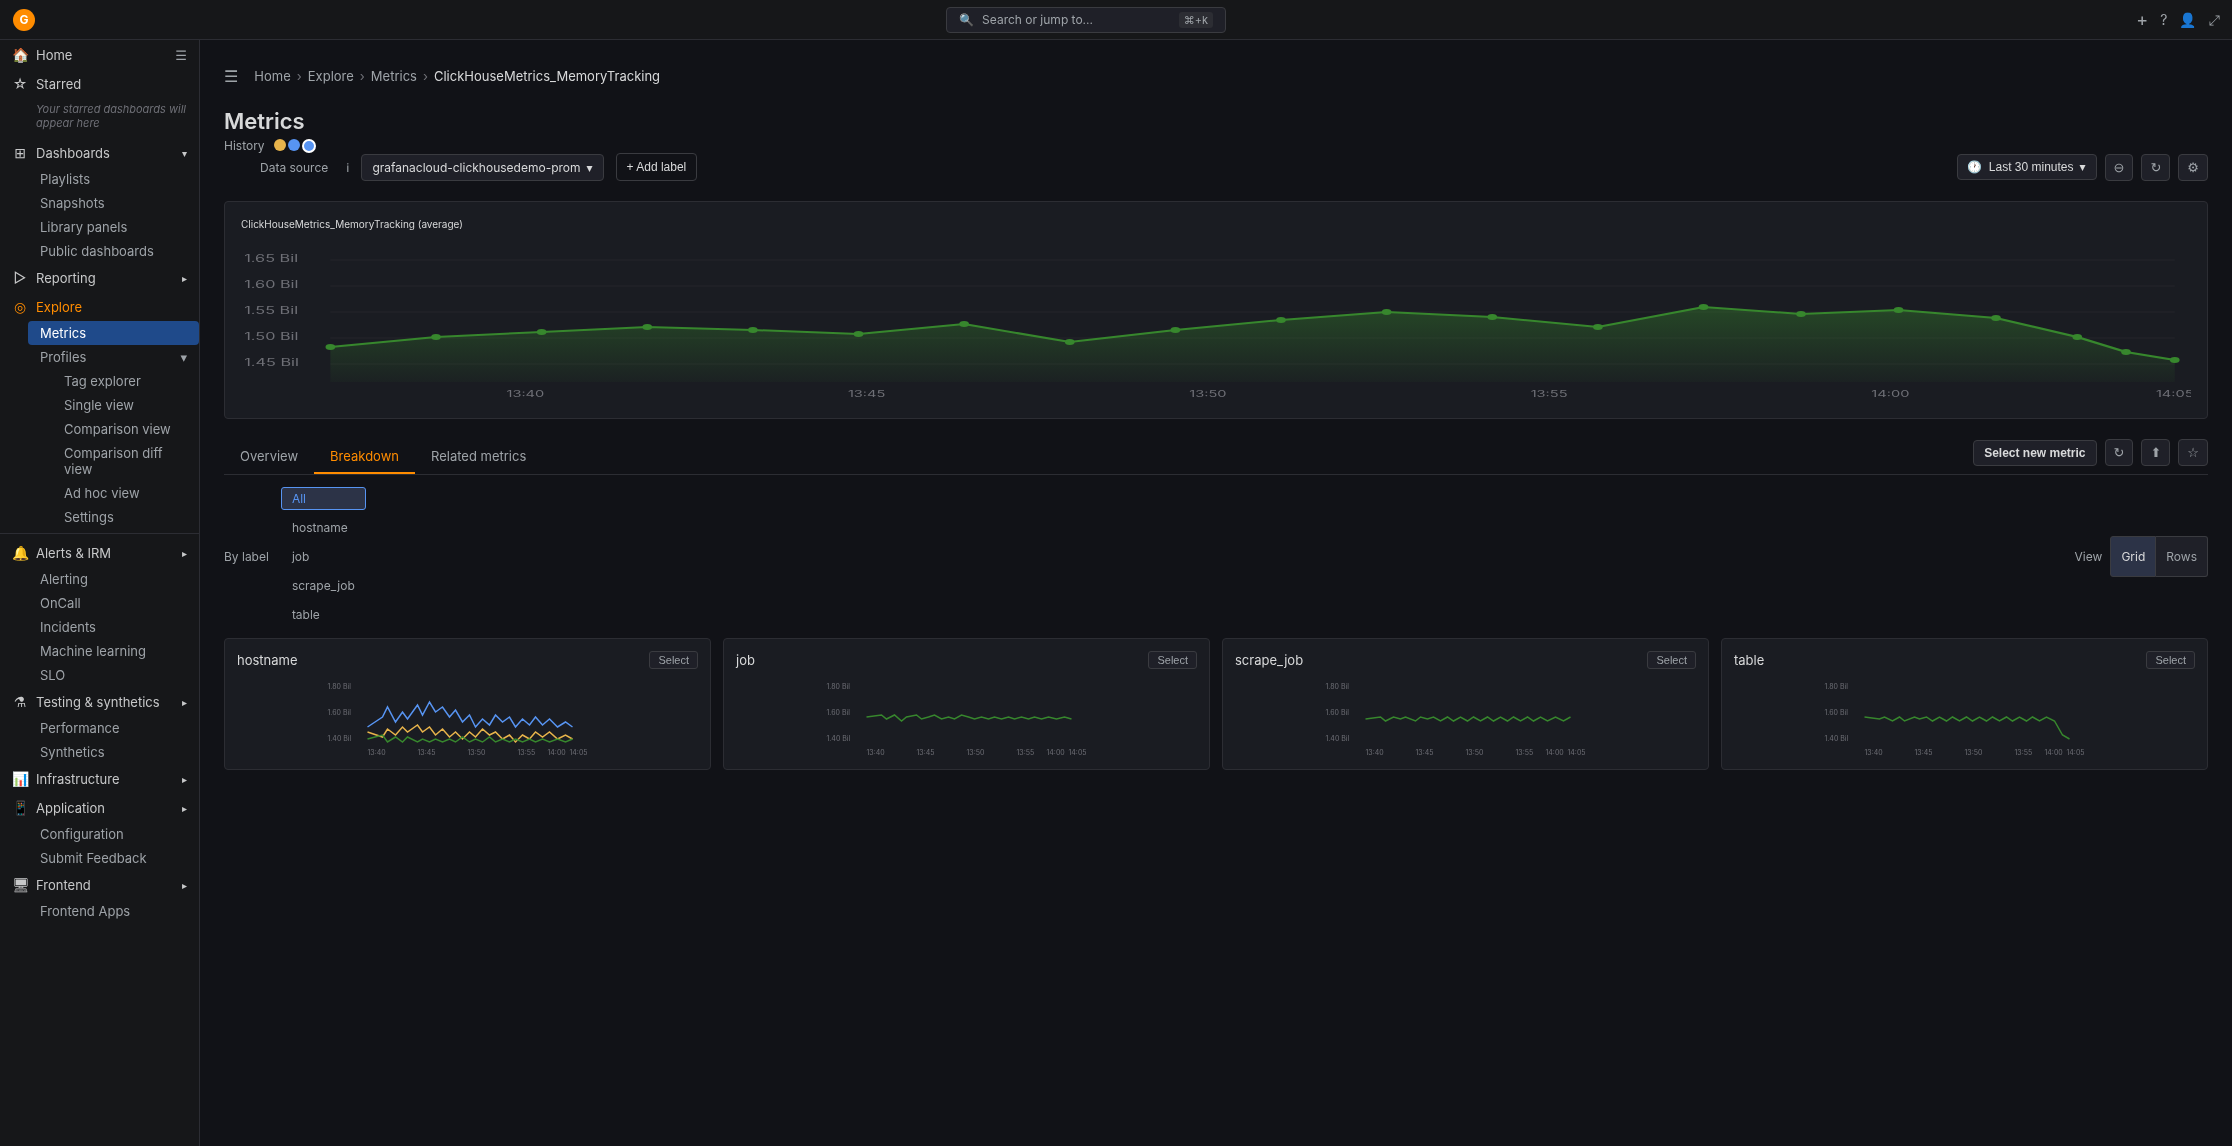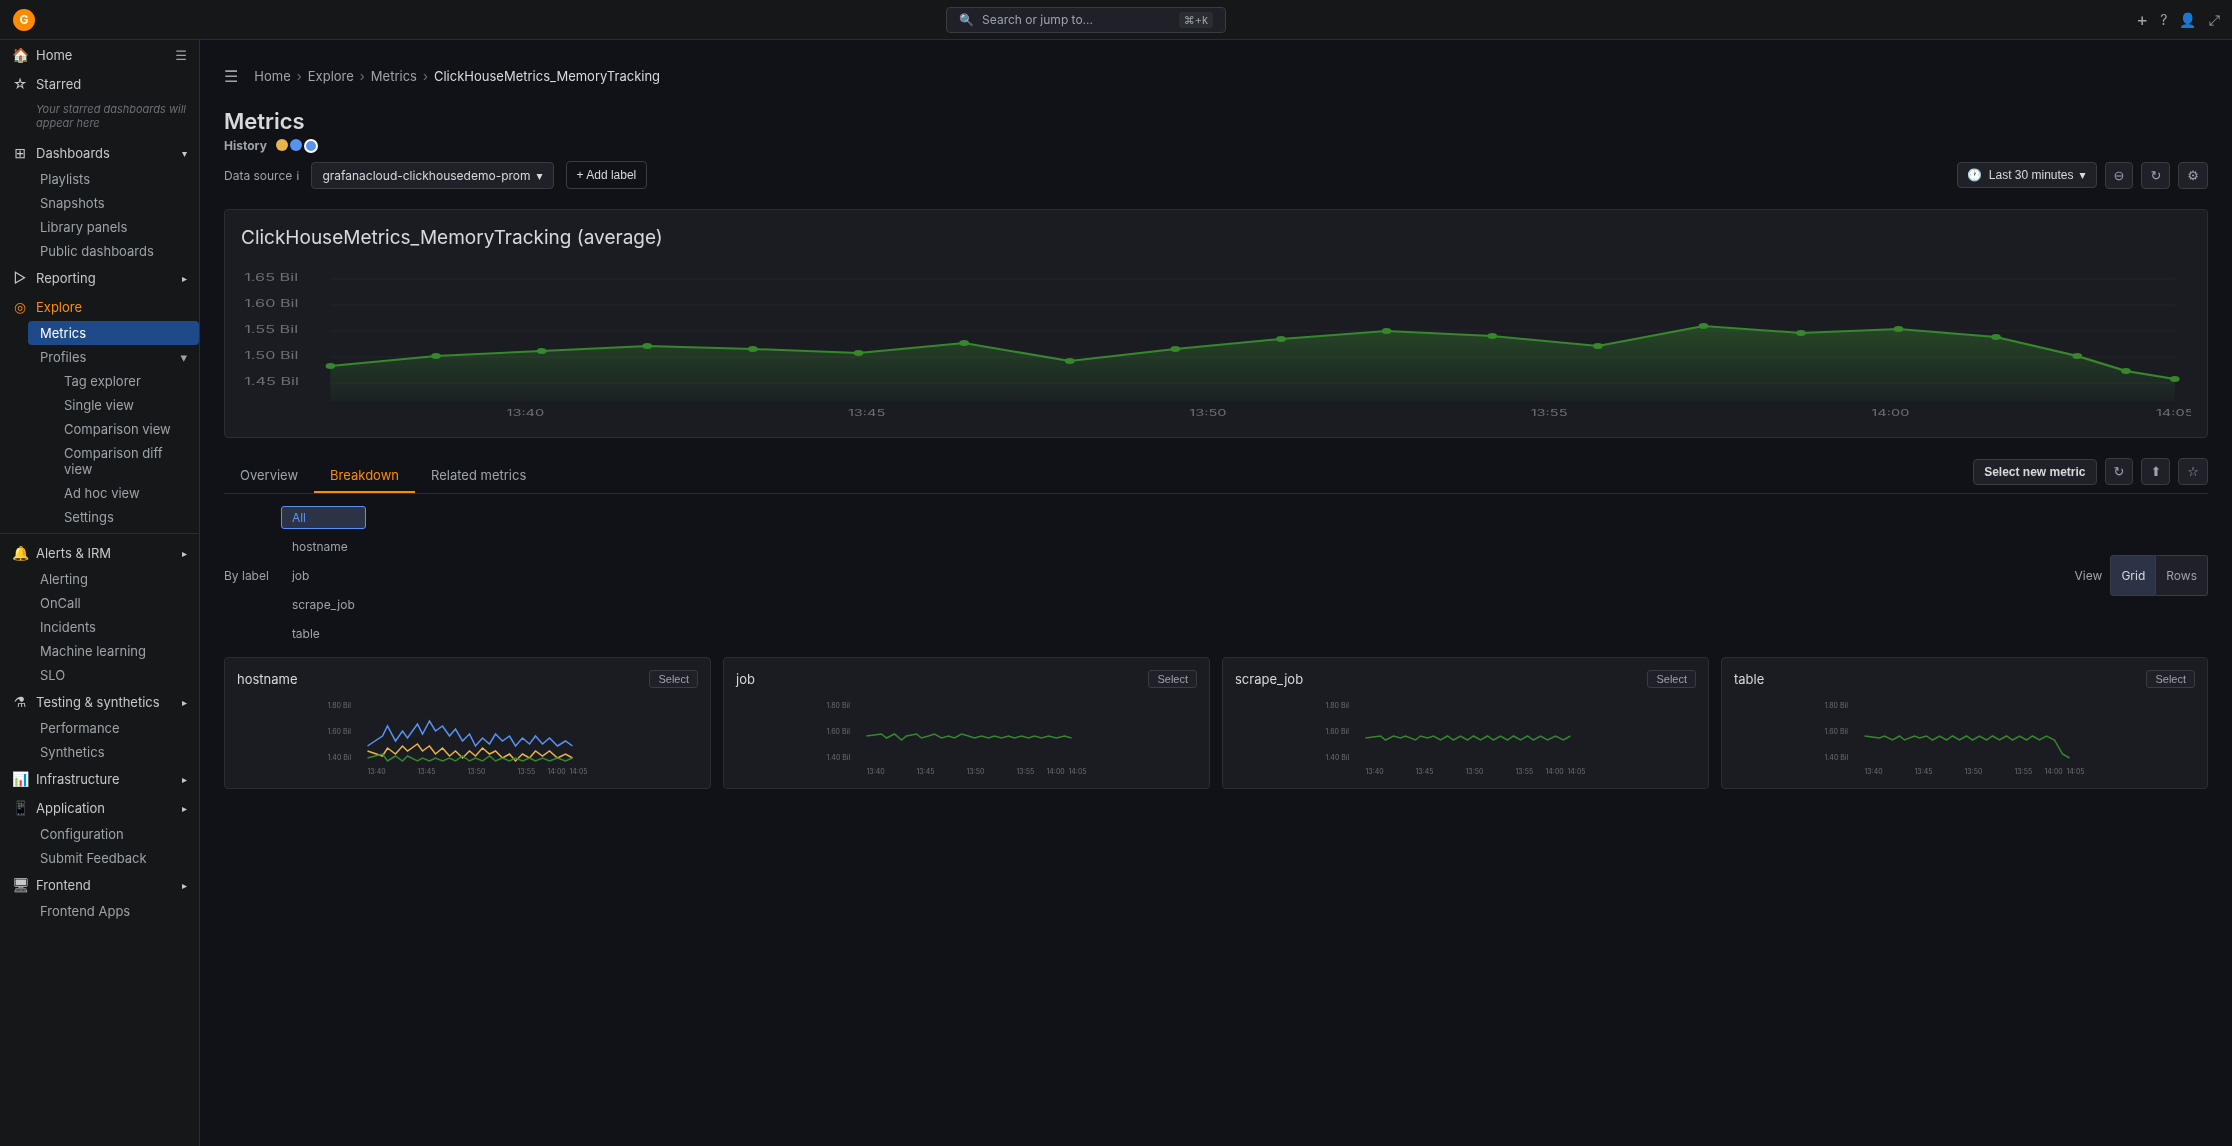--- a/index.html
+++ b/index.html
@@ -26,39 +26,39 @@
     .sidebar-sub-item.highlighted { background: #1f4a8a; color: #fff; border-radius: 4px; }
     .sidebar-starred-note { padding: 4px 12px 8px 36px; font-size: 11px; color: #6e6f76; font-style: italic; }
     .sidebar-divider { border-top: 1px solid #2c2d33; margin: 4px 0; }
 
     
     .main { flex: 1; overflow-y: auto; padding: 20px 24px; background: #111217; }
 
     
     .page-title { font-size: 22px; font-weight: 600; color: #d8d9da; margin-bottom: 4px; }
     .page-subtitle { color: #9ea3a8; font-size: 13px; margin-bottom: 12px; }
-    .history-row { display: flex; align-items: center; gap: 9px; margin-bottom: 8px; font-size: 12px; color: #9ea3a8; font-weight: bold; }
+    .history-row { display: flex; align-items: center; gap: 9px; margin-bottom: 0; font-size: 12px; color: #9ea3a8; }
     .history-icons { display: flex; gap: 2px; }
     .history-dot { width: 12px; height: 12px; border-radius: 50%; }
     .history-dot.yellow { background: #e8b44b; }
     .history-dot.blue { background: #5794f2; }
     .history-dot.blue-filled { background: #5794f2; width: 14px; height: 14px; border: 2px solid #fff; }
 
     
     .datasource-row { display: flex; align-items: center; gap: 12px; margin-bottom: 20px; }
-    .datasource-label { font-size: 12px; color: #9ea3a8; display: flex; align-items: center; gap: 4px; }
+    .datasource-label { font-size: 12px; color: #9ea3a8; display: flex; align-items: center; gap: 18px; margin-left: 36px; }
     .datasource-select { background: #1f2028; border: 1px solid #3a3b40; border-radius: 4px; padding: 5px 10px; color: #d8d9da; font-size: 12px; display: flex; align-items: center; gap: 6px; cursor: pointer; }
     .btn-add-label { background: transparent; border: 1px solid #3a3b40; border-radius: 4px; padding: 6px 10px; color: #d8d9da; font-size: 12px; cursor: pointer; display: flex; align-items: center; gap: 4px; }
     .topbar-right { margin-left: auto; display: flex; align-items: center; gap: 8px; }
     .btn-time { background: #1f2028; border: 1px solid #3a3b40; border-radius: 4px; padding: 5px 10px; color: #d8d9da; font-size: 12px; cursor: pointer; display: flex; align-items: center; gap: 6px; }
     .btn-icon-only { background: #1f2028; border: 1px solid #3a3b40; border-radius: 4px; padding: 5px 8px; color: #9ea3a8; cursor: pointer; font-size: 13px; }
 
     
     .chart-container { background: #1a1c22; border: 1px solid #2c2d33; border-radius: 4px; padding: 16px; margin-bottom: 20px; }
-    .chart-title { font-size: 19px; color: #d8d9da; margin-bottom: 12px; }
+    .chart-title { font-size: 10px; color: #d8d9da; margin-bottom: 12px; }
     .chart-area { position: relative; height: 160px; }
     .chart-svg { width: 100%; height: 100%; }
 
     
     .tabs-row { display: flex; align-items: center; margin-bottom: 12px; border-bottom: 1px solid #2c2d33; }
     .tab { padding: 8px 16px; cursor: pointer; color: #9ea3a8; font-size: 13px; border-bottom: 2px solid transparent; margin-bottom: -1px; }
     .tab.active { color: #ff8c00; border-bottom-color: #ff8c00; }
     .tabs-actions { margin-left: auto; display: flex; align-items: center; gap: 8px; padding-bottom: 8px; }
     .btn-select-metric { background: #1f2028; border: 1px solid #3a3b40; border-radius: 4px; padding: 5px 10px; color: #d8d9da; font-size: 12px; cursor: pointer; font-weight: bold; }
     .btn-tab-icon { background: #1f2028; border: 1px solid #3a3b40; border-radius: 4px; padding: 5px 8px; color: #9ea3a8; cursor: pointer; font-size: 13px; }

